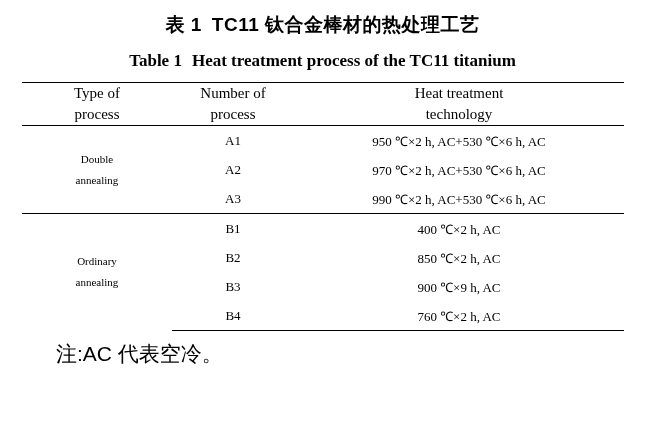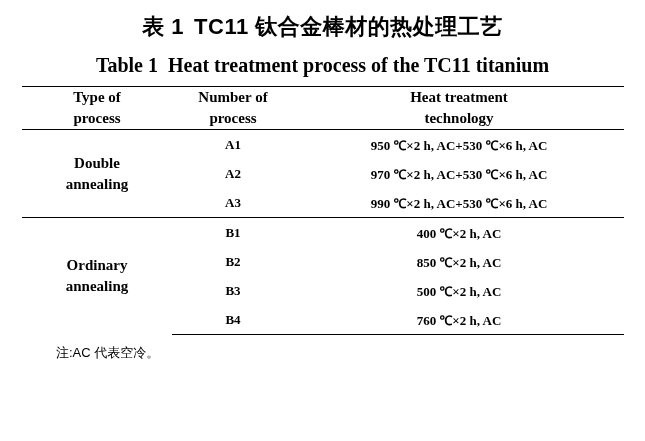--- a/index.html
+++ b/index.html
@@ -18,48 +18,48 @@
     width: 645px;
     height: 441px;
     position: relative;
     box-sizing: border-box;
     padding: 6px 22px 0 22px;
   }
   .title-cn {
     text-align: center;
     font-family: "Liberation Sans", sans-serif;
     font-weight: bold;
-    font-size: 22px;
+    font-size: 19px;
     letter-spacing: 0.5px;
     margin-top: 6px;
     margin-bottom: 10px;
   }
   .title-cn .tnum {
     margin-right: 10px;
   }
   .title-en {
     text-align: center;
     font-family: "Liberation Serif", serif;
     font-weight: bold;
-    font-size: 20px;
+    font-size: 17px;
     line-height: 26px;
     margin-bottom: 8px;
   }
   .title-en .lbl {
     margin-right: 10px;
   }
   table.tbl {
     width: 602px;
     margin: 0 auto;
     border-collapse: collapse;
     font-size: 15px;
   }
   table.tbl th, table.tbl td {
     padding: 0;
-    font-weight: bold;
+    font-weight: normal;
     text-align: center;
     vertical-align: middle;
   }
   .rule-top td, .rule-top th {
     border-top: 1.6px solid #000;
   }
   .rule-mid td, .rule-mid th {
     border-top: 1.1px solid #000;
   }
   .rule-bottom td {
@@ -74,29 +74,29 @@
     white-space: pre-line;
   }
   tbody td {
     height: 29px;
     font-size: 13px;
   }
   .col-type { width: 150px; }
   .col-num  { width: 122px; }
   .col-tech { width: 330px; }
   .grp {
-    font-size: 15px;
+    font-size: 11px;
     line-height: 21px;
   }
   .grp div {
     white-space: pre-line;
   }
   .note {
     font-family: "Liberation Sans", sans-serif;
-    font-size: 13px;
+    font-size: 21px;
     margin-top: 9px;
     margin-left: 34px;
   }
 </style>
 </head>
 <body>
 
 <div class="page">
 
   <div class="title-cn">
@@ -156,21 +156,21 @@
           </td>
         <td>B1</td>
         <td>400 ℃×2 h, AC</td>
       </tr>
       <tr>
         <td>B2</td>
         <td>850 ℃×2 h, AC</td>
       </tr>
       <tr>
         <td>B3</td>
-        <td>500 ℃×2 h, AC</td>
+        <td>900 ℃×9 h, AC</td>
       </tr>
       <tr class="rule-bottom">
         <td>B4</td>
         <td>760 ℃×2 h, AC</td>
       </tr>
     </tbody>
   </table>
 
   <div class="note">注:AC 代表空冷。</div>
 

